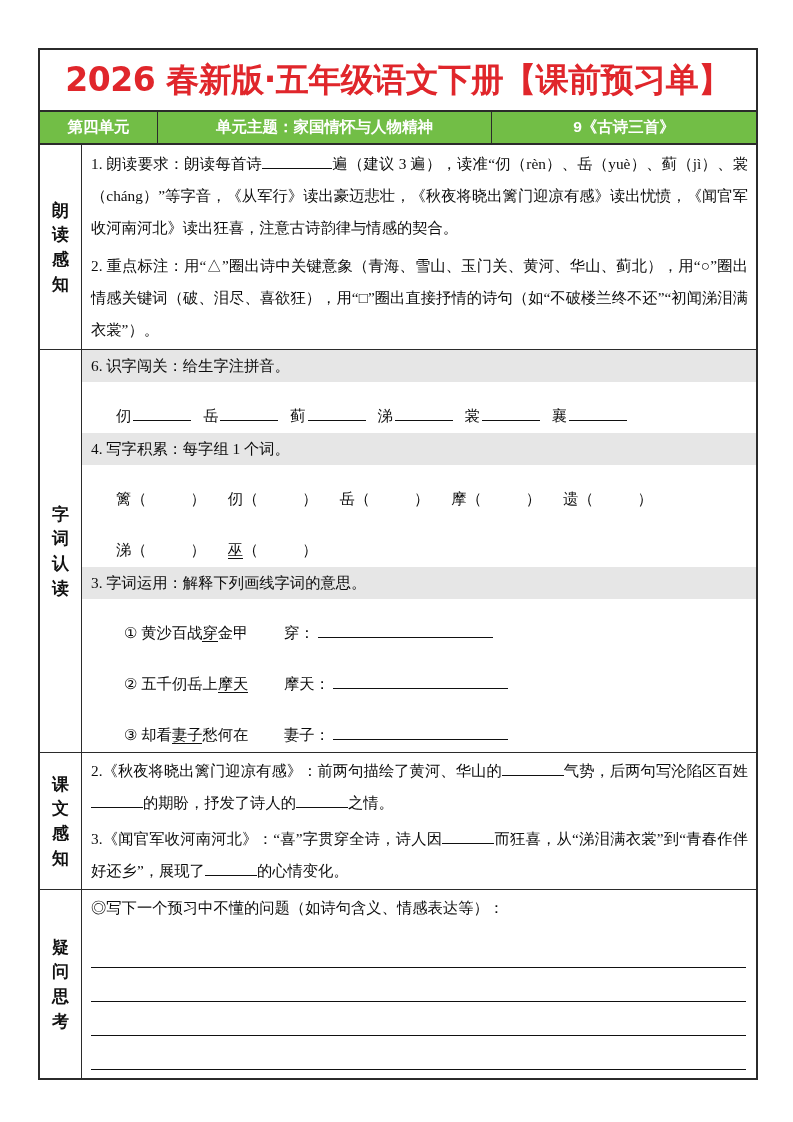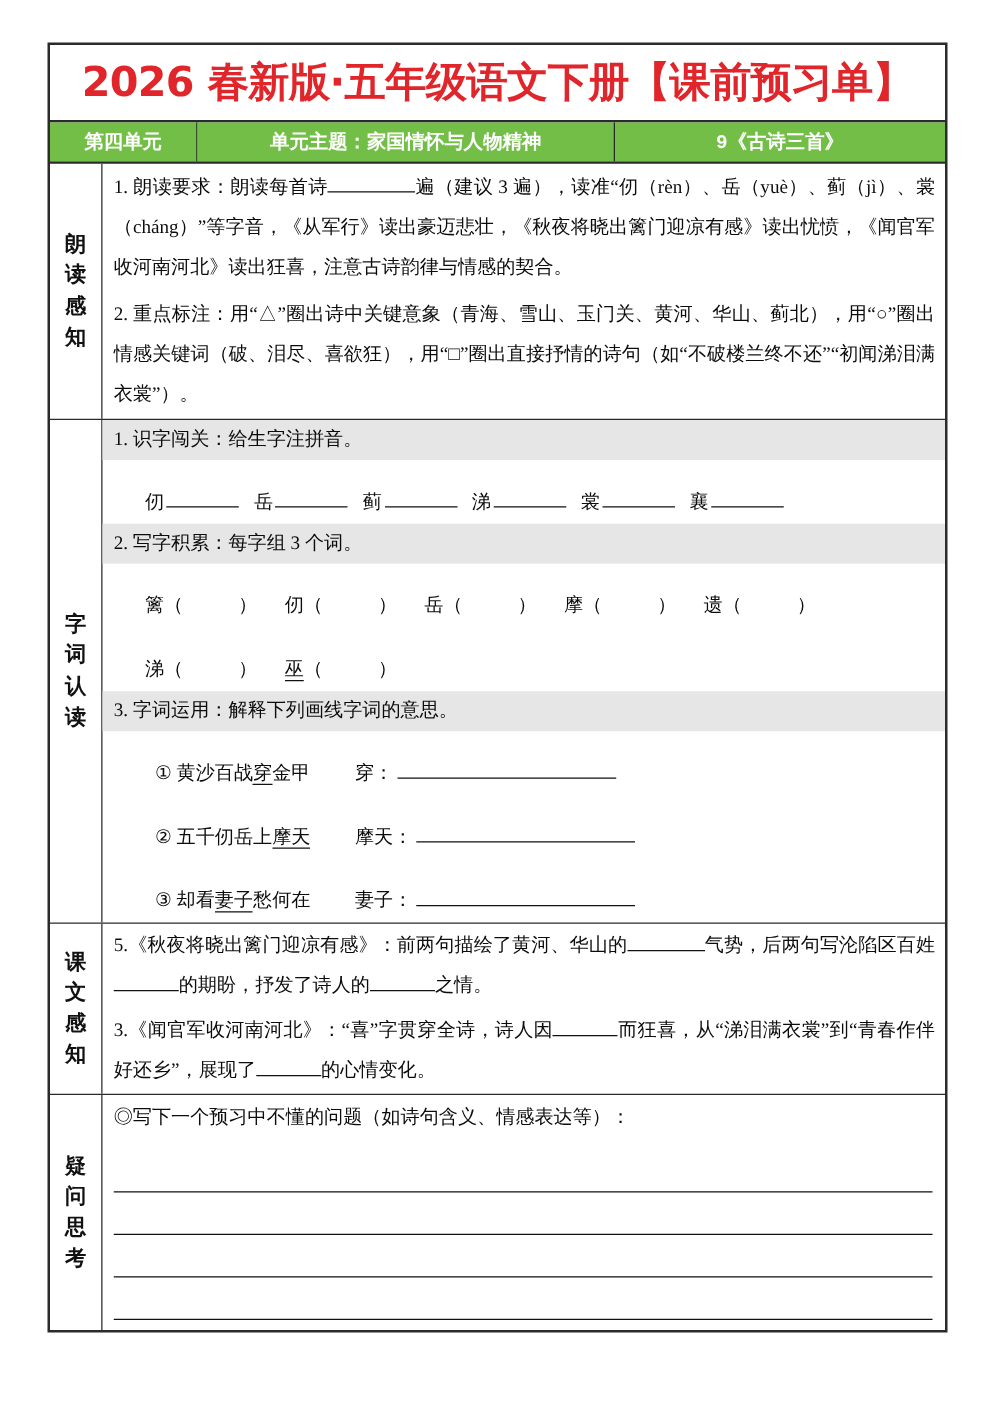--- a/index.html
+++ b/index.html
@@ -10,21 +10,21 @@
     font-family: "Liberation Serif", "DejaVu Serif", serif;
   }
   #page {
     position: relative;
     width: 793px; height: 1122px;
     background: #ffffff;
     overflow: hidden;
   }
   .sheet {
     position: absolute;
-    left: 38px; top: 34px;
+    left: 38px; top: 48px;
     width: 720px;
     border: 2px solid #2b2b2b;
     background: #fff;
   }
 
   
   .title-row {
     border-bottom: 2px solid #2b2b2b;
     height: 62px;
     display: flex; align-items: center; justify-content: center;
@@ -37,21 +37,21 @@
     color: #e0262b;
     white-space: nowrap;
     transform: scaleX(1.0);
   }
 
   
   .band-row { display: flex; height: 33px; border-bottom: 2px solid #2b2b2b; }
   .band-cell {
     background: #72be46;
     color: #ffffff;
-    font-family: Liberation Mono, monospace;
+    font-family: Liberation Sans, sans-serif;
     font-weight: 700;
     font-size: 15.5px;
     display: flex; align-items: center; justify-content: center;
     border-right: 1px solid #2b2b2b;
     white-space: nowrap;
   }
   .band-cell:last-child { border-right: none; }
   .band-unit  { width: 118px; }
   .band-theme { width: 334px; }
   .band-lesson{ flex: 1; }
@@ -159,32 +159,32 @@
 
     <div class="srow">
       <div class="label-cell">
         <span>字</span>
         <span>词</span>
         <span>认</span>
         <span>读</span>
       </div>
       <div class="content-cell">
 
-        <div class="shade">1. 识字闯关：给生字注拼音。</div>
+        <div class="shade">6. 识字闯关：给生字注拼音。</div>
 
         <div class="plainline">
           <span class="pin-item"><span>仞</span><span class="blank"></span></span>
           <span class="pin-item"><span>岳</span><span class="blank"></span></span>
           <span class="pin-item"><span>蓟</span><span class="blank"></span></span>
           <span class="pin-item"><span>涕</span><span class="blank"></span></span>
           <span class="pin-item"><span>裳</span><span class="blank"></span></span>
           <span class="pin-item"><span>襄</span><span class="blank"></span></span>
         </div>
 
-        <div class="shade">2. 写字积累：每字组 3 个词。</div>
+        <div class="shade">4. 写字积累：每字组 1 个词。</div>
 
         <div class="plainline">
           <span class="word-item"><span>篱</span>（<span class="paren-gap"></span>）</span>
           <span class="word-item"><span>仞</span>（<span class="paren-gap"></span>）</span>
           <span class="word-item"><span>岳</span>（<span class="paren-gap"></span>）</span>
           <span class="word-item"><span>摩</span>（<span class="paren-gap"></span>）</span>
           <span class="word-item"><span>遗</span>（<span class="paren-gap"></span>）</span>
         </div>
         <div class="plainline">
           <span class="word-item"><span>涕</span>（<span class="paren-gap"></span>）</span>
@@ -207,21 +207,21 @@
     </div>
 
     <div class="srow">
       <div class="label-cell">
         <span>课</span>
         <span>文</span>
         <span>感</span>
         <span>知</span>
       </div>
       <div class="content-cell">
-        <div class="para tight"><span>5.《秋夜将晓出篱门迎凉有感》：前两句描绘了黄河、华山的</span><span class="blank b-md"></span><span>气势，后两句写沦陷区百姓</span><span class="blank b-sm"></span><span>的期盼，抒发了诗人的</span><span class="blank b-sm"></span><span>之情。</span></div>
+        <div class="para tight"><span>2.《秋夜将晓出篱门迎凉有感》：前两句描绘了黄河、华山的</span><span class="blank b-md"></span><span>气势，后两句写沦陷区百姓</span><span class="blank b-sm"></span><span>的期盼，抒发了诗人的</span><span class="blank b-sm"></span><span>之情。</span></div>
         <div class="para tight"><span>3.《闻官军收河南河北》：“喜”字贯穿全诗，诗人因</span><span class="blank b-sm"></span><span>而狂喜，从“涕泪满衣裳”到“青春作伴好还乡”，展现了</span><span class="blank b-sm"></span><span>的心情变化。</span></div>
       </div>
     </div>
 
     <div class="srow">
       <div class="label-cell">
         <span>疑</span>
         <span>问</span>
         <span>思</span>
         <span>考</span>

